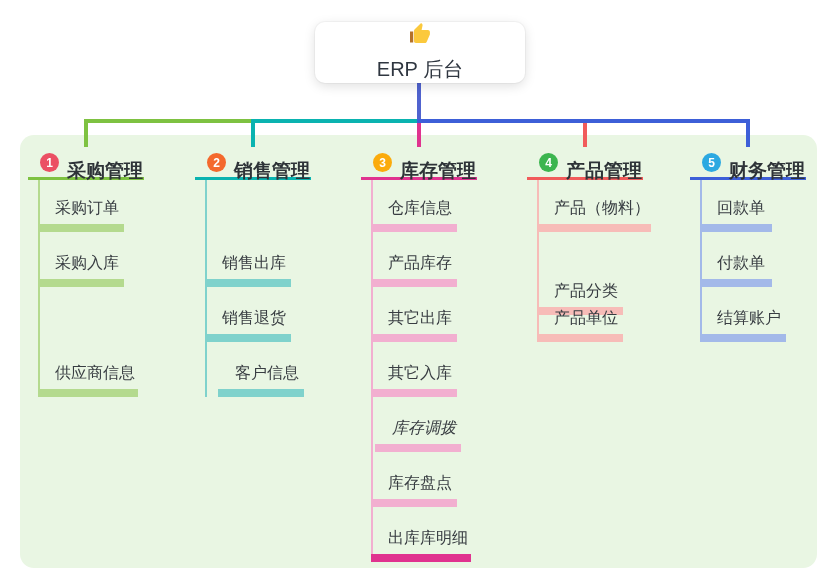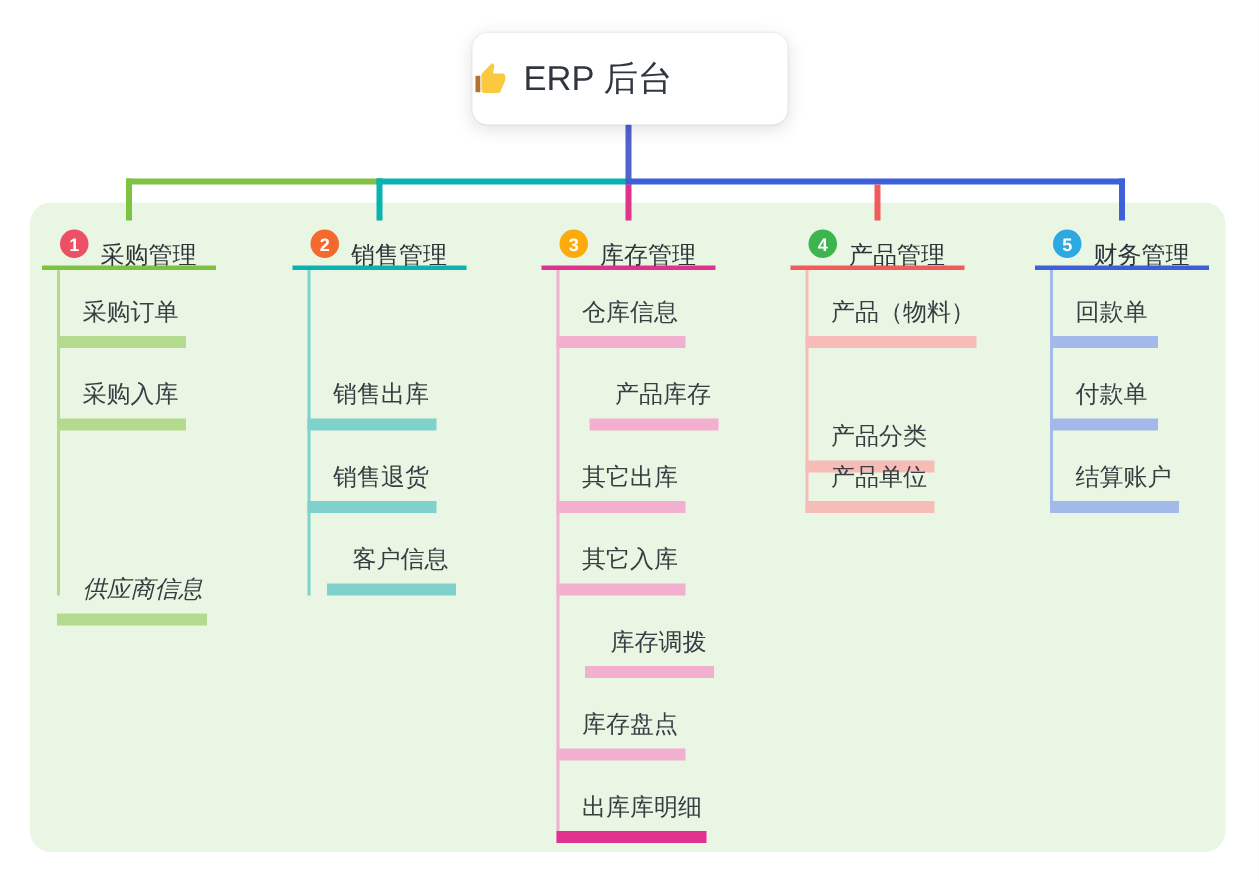--- a/index.html
+++ b/index.html
@@ -8,36 +8,36 @@
     font-family:"Liberation Sans","DejaVu Sans",sans-serif;
   }
   .panel{
     position:absolute;left:20px;top:135px;width:797px;height:433px;
     border-radius:14px;background:#e9f6e3;
   }
   .root-card{
     position:absolute;left:315px;top:22px;width:210px;height:61px;
     background:#ffffff;border-radius:10px;
     box-shadow:0 3px 12px rgba(0,0,0,.13), 0 0 0 1px rgba(0,0,0,.03);
-    display:flex;align-items:center;justify-content:flex-start;gap:10px;
-    font-size:23px;font-weight:500;color:#2f3640;z-index:5;cursor:pointer;
+    display:flex;align-items:center;justify-content:flex-end;gap:10px;
+    font-size:20px;font-weight:500;color:#2f3640;z-index:5;cursor:pointer;flex-direction:column;
   }
   .root-card svg{display:block;}
   .line{position:absolute;}
   .branch-title{
     position:absolute;height:32px;width:116px;box-sizing:border-box;
     display:flex;align-items:center;gap:8px;padding-left:12px;
     border-bottom:3px solid #000;cursor:pointer;z-index:3;
   }
   .badge{
     width:19px;height:19px;border-radius:50%;flex:0 0 19px;
     display:flex;align-items:center;justify-content:center;
     color:#fff;font-size:12px;font-weight:bold;
   }
-  .btitle{font-size:16px;font-weight:400;color:#2e3338;white-space:nowrap;margin-top:16px;}
+  .btitle{font-size:19px;font-weight:700;color:#2e3338;white-space:nowrap;margin-top:16px;}
   .child{
     position:absolute;height:32px;box-sizing:border-box;
     display:flex;align-items:flex-end;padding:0 0 5px 17px;
     border-bottom:8px solid #0f172a;cursor:pointer;z-index:3;
   }
   .clabel{font-size:16px;color:#383d42;white-space:nowrap;}
 </style>
 </head>
 <body>
 
@@ -66,21 +66,21 @@
       <span class="badge" style="background: rgb(235, 80, 100);">1</span>
       <span class="btitle">采购管理</span>
     </div>
     <div class="line" style="left: 38px; top: 180px; width: 2px; height: 217px; background: rgb(180, 218, 142);"></div>
     <div class="child" style="left: 38px; top: 200px; width: 86px; border-bottom-color: rgb(180, 218, 142);">
       <span class="clabel">采购订单</span>
     </div>
     <div class="child" style="left: 38px; top: 255px; width: 86px; border-bottom-color: rgb(180, 218, 142);">
       <span class="clabel">采购入库</span>
     </div>
-    <div class="child" style="left: 38px; top: 385px; width: 100px; border-bottom-color: rgb(180, 218, 142); font-style: italic;">
+    <div class="child" style="left: 38px; top: 365px; width: 100px; border-bottom-color: rgb(180, 218, 142);">
       <span class="clabel">供应商信息</span>
     </div>
     <div class="branch-title" style="left: 195px; top: 148px; border-bottom-color: rgb(10, 179, 176);">
       <span class="badge" style="background: rgb(244, 105, 45);">2</span>
       <span class="btitle">销售管理</span>
     </div>
     <div class="line" style="left: 205px; top: 180px; width: 2px; height: 217px; background: rgb(127, 210, 204);"></div>
     <div class="child" style="left: 205px; top: 255px; width: 86px; border-bottom-color: rgb(127, 210, 204);">
       <span class="clabel">销售出库</span>
     </div>
@@ -91,30 +91,30 @@
       <span class="clabel">客户信息</span>
     </div>
     <div class="branch-title" style="left: 361px; top: 148px; border-bottom-color: rgb(224, 51, 143);">
       <span class="badge" style="background: rgb(251, 171, 12);">3</span>
       <span class="btitle">库存管理</span>
     </div>
     <div class="line" style="left: 371px; top: 180px; width: 2px; height: 382px; background: rgb(242, 175, 208);"></div>
     <div class="child" style="left: 371px; top: 200px; width: 86px; border-bottom-color: rgb(242, 175, 208);">
       <span class="clabel">仓库信息</span>
     </div>
-    <div class="child" style="left: 393px; top: 255px; width: 86px; border-bottom-color: rgb(242, 175, 208);">
+    <div class="child" style="left: 371px; top: 255px; width: 86px; border-bottom-color: rgb(242, 175, 208);">
       <span class="clabel">产品库存</span>
     </div>
     <div class="child" style="left: 371px; top: 310px; width: 86px; border-bottom-color: rgb(242, 175, 208);">
       <span class="clabel">其它出库</span>
     </div>
     <div class="child" style="left: 371px; top: 365px; width: 86px; border-bottom-color: rgb(242, 175, 208);">
       <span class="clabel">其它入库</span>
     </div>
-    <div class="child" style="left: 390px; top: 420px; width: 86px; border-bottom-color: rgb(242, 175, 208);">
+    <div class="child" style="left: 375px; top: 420px; width: 86px; border-bottom-color: rgb(242, 175, 208); font-style: italic;">
       <span class="clabel">库存调拨</span>
     </div>
     <div class="child" style="left: 371px; top: 475px; width: 86px; border-bottom-color: rgb(242, 175, 208);">
       <span class="clabel">库存盘点</span>
     </div>
     <div class="child" style="left: 371px; top: 530px; width: 100px; border-bottom-color: rgb(224, 51, 143);">
       <span class="clabel">出库库明细</span>
     </div>
     <div class="branch-title" style="left: 527px; top: 148px; border-bottom-color: rgb(241, 91, 91);">
       <span class="badge" style="background: rgb(60, 181, 79);">4</span>

